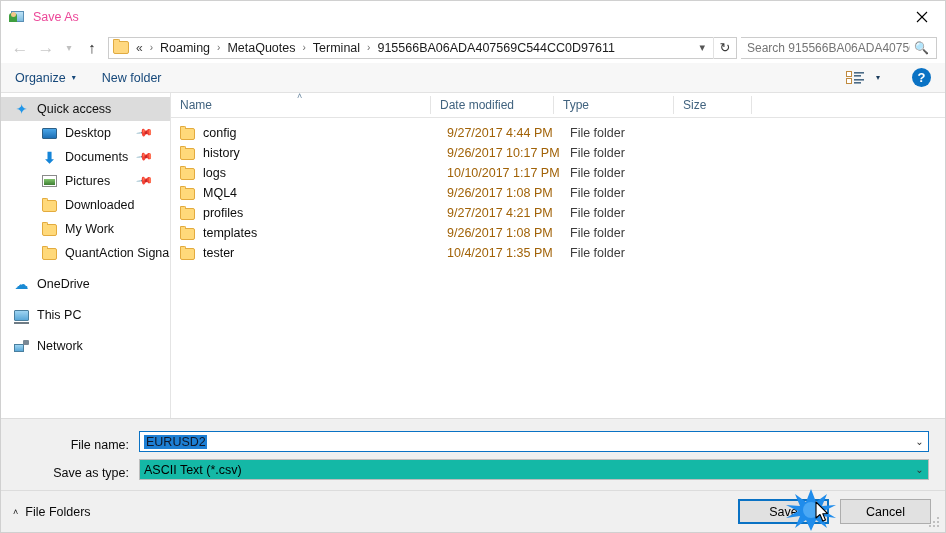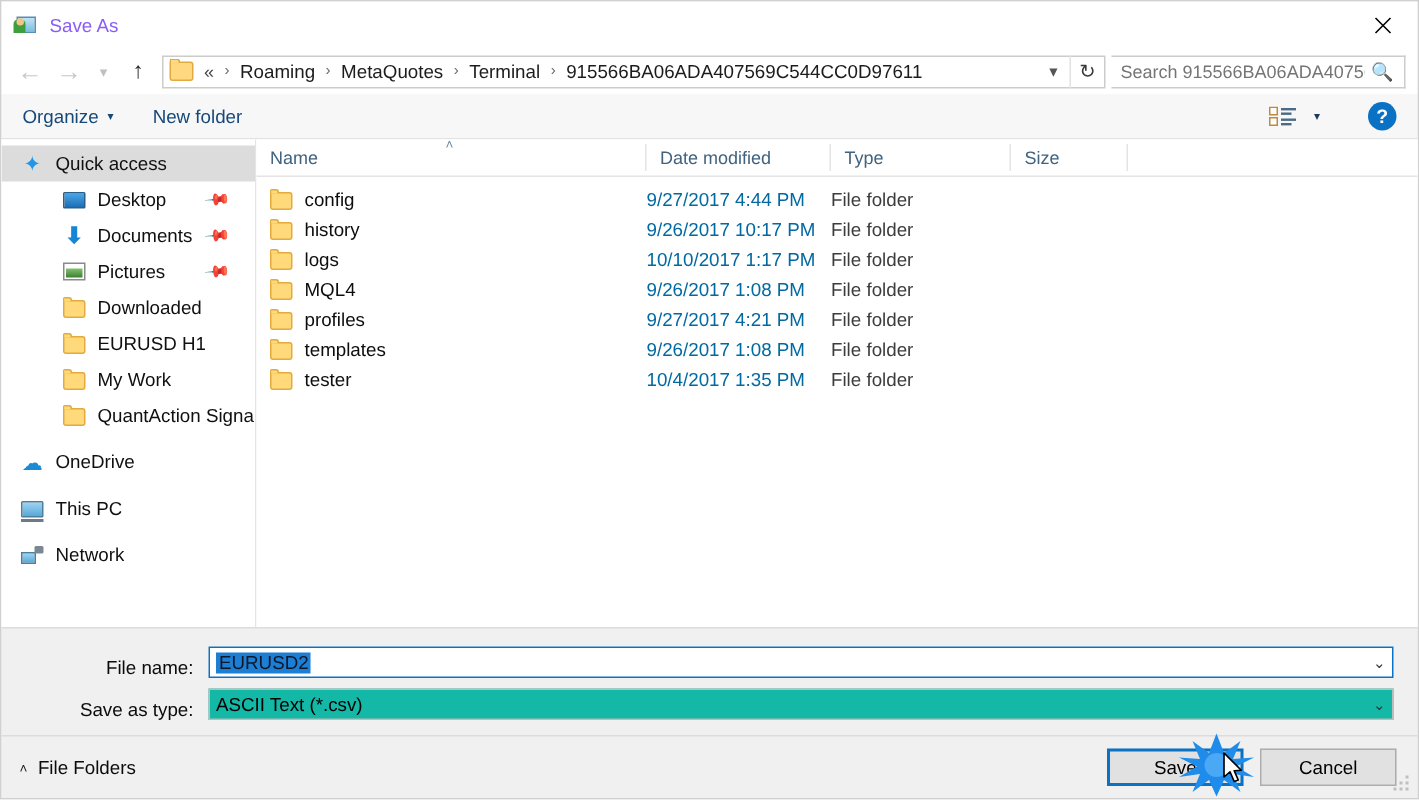--- a/index.html
+++ b/index.html
@@ -54,21 +54,21 @@
     border-radius: 3px 3px 0 0;
   }
   .title-icon .head {
     position: absolute; left: 1.5px; top: 3px;
     width: 5px; height: 5px;
     background: #f2c68a;
     border-radius: 50%;
   }
   .title-text {
     font-size: 12.5px;
-    color: #8b5cf6;
+    color: #ec4899;
     flex: 1 1 auto;
   }
   .close-btn {
     width: 46px; height: 31px;
     display: flex; align-items: center; justify-content: center;
     flex: 0 0 auto;
   }
   .close-btn svg { display: block; }
 
   
@@ -380,21 +380,21 @@
   }
   .cell {
     box-sizing: border-box;
     display: flex;
     align-items: center;
     flex: 0 0 auto;
     overflow: hidden;
     white-space: nowrap;
   }
   .cell.name { width: 260px; padding-left: 9px; }
-  .cell.date { width: 123px; color: #0369a1; }
+  .cell.date { width: 123px; color: #a16207; margin-left: 16px; }
   .cell.type { width: 120px; color: #3c3c3c; }
   .cell.size { width: 78px; }
   .row .ico-folder { margin-right: 8px; }
 
   
   .formarea {
     flex: 0 0 auto;
     background: #f0f0f0;
     border-top: 1px solid #dcdcdc;
     padding: 12px 16px 10px 16px;
@@ -621,26 +621,20 @@
       <div class="nav-item indent">
         <span class="nav-ico">
             <span class="ico-folder"></span>
           </span>
         <span class="nav-label">Downloaded</span>
       </div>
       <div class="nav-item indent">
         <span class="nav-ico">
             <span class="ico-folder"></span>
           </span>
-        <span class="nav-label">EURUSD H1</span>
-      </div>
-      <div class="nav-item indent">
-        <span class="nav-ico">
-            <span class="ico-folder"></span>
-          </span>
         <span class="nav-label">My Work</span>
       </div>
       <div class="nav-item indent">
         <span class="nav-ico">
             <span class="ico-folder"></span>
           </span>
         <span class="nav-label">QuantAction Signal</span>
       </div>
       <div class="nav-item grouptop">
         <span class="nav-ico">

